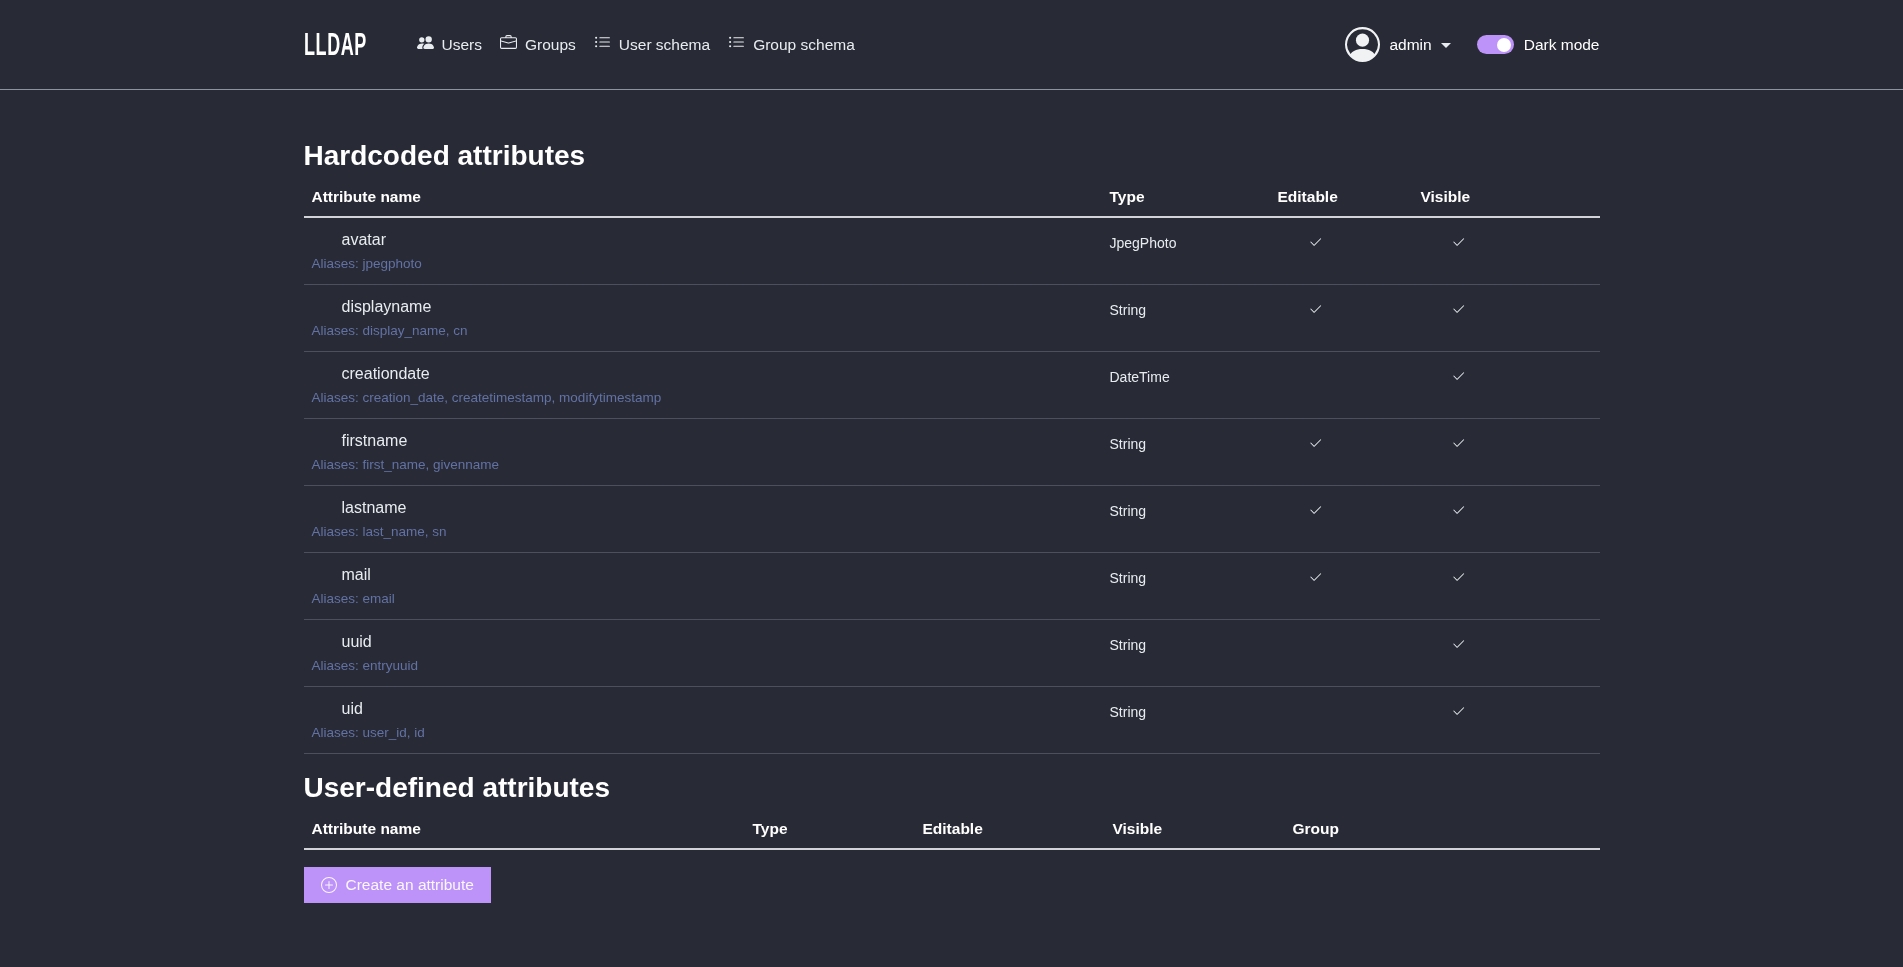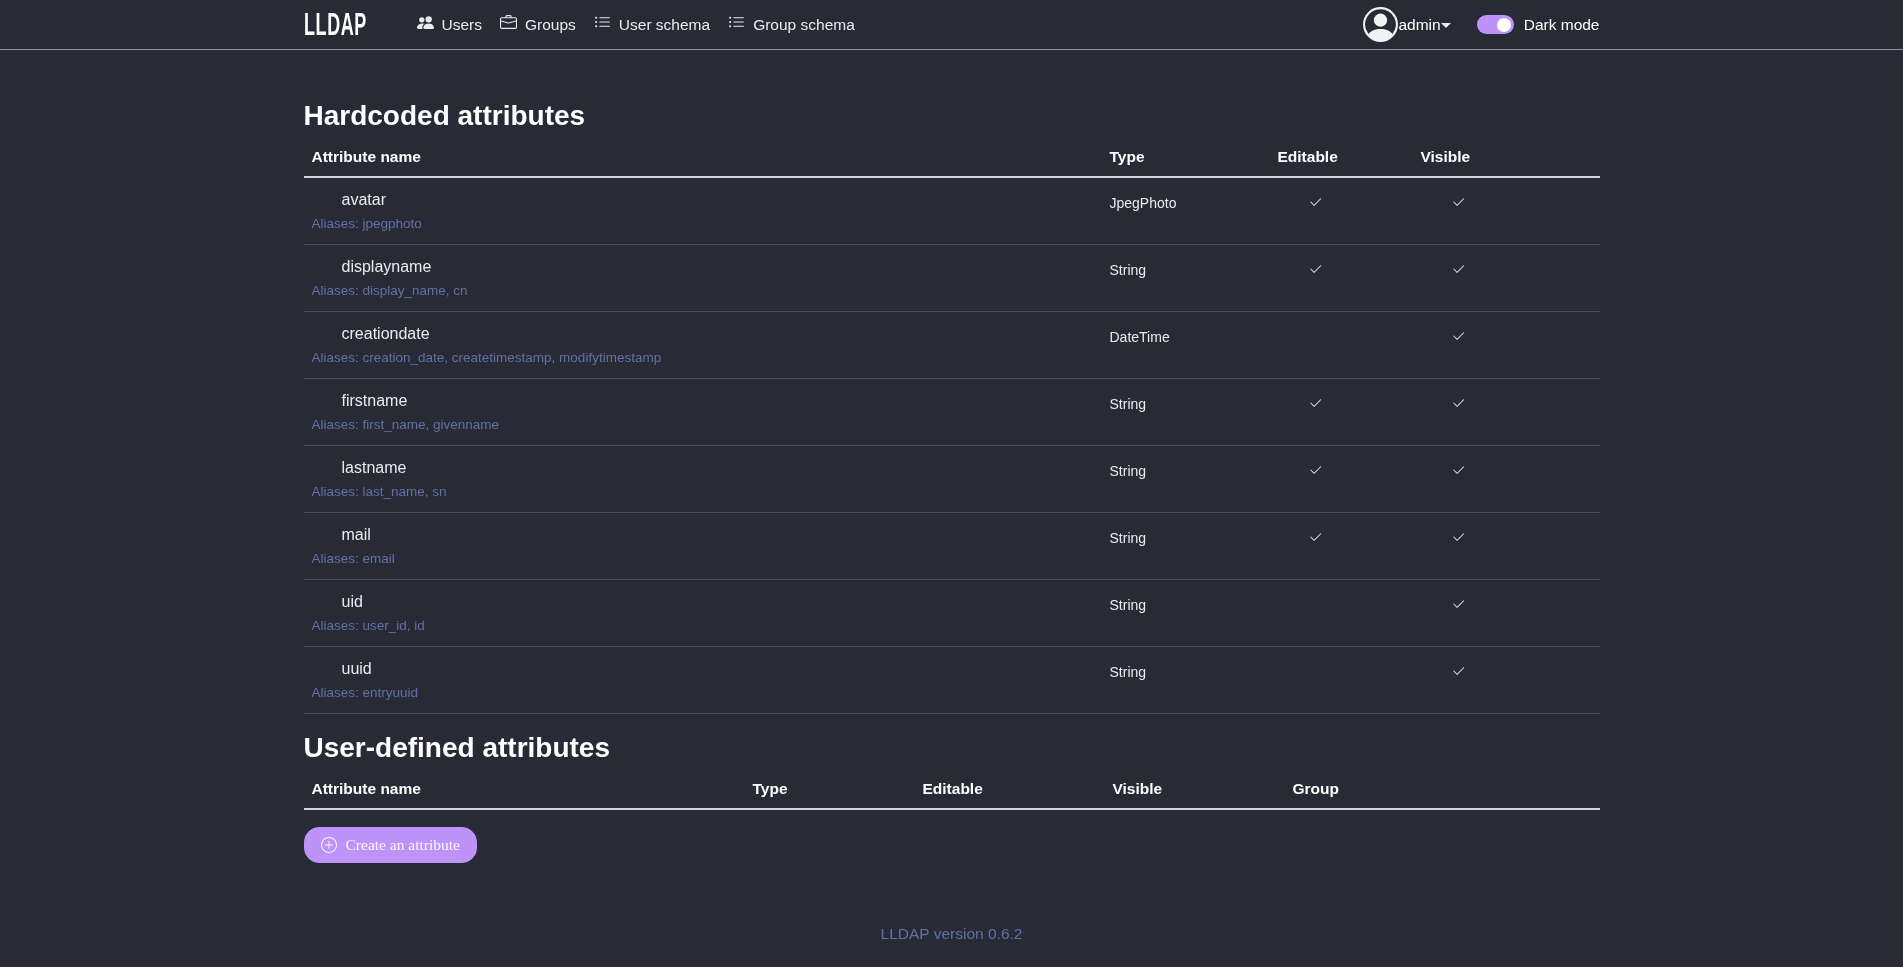--- a/index.html
+++ b/index.html
@@ -3,33 +3,33 @@
 <meta charset="utf-8">
 <style>
   * { margin:0; padding:0; box-sizing:border-box; }
   html,body { width:1903px; height:967px; overflow:hidden; }
   body {
     background:#282a36;
     font-family:"Liberation Sans","DejaVu Sans",sans-serif;
     color:#e9ecef;
   }
   
-  .navbar { height:50px; border-bottom:1px solid #8d92a0; display:flex; align-items:center; }
+  .navbar { height:90px; border-bottom:1px solid #8d92a0; display:flex; align-items:center; }
   .navbar-inner { width:1320px; margin:0 auto; padding:0 12px; display:flex; align-items:center; }
   .brand { width:66px; cursor:pointer; }
   .brand span {
     display:inline-block; font-weight:800; font-size:31px; color:#fff;
     transform:scale(.58,1.02); transform-origin:left center; letter-spacing:1px; white-space:nowrap;
   }
   .nav-links { display:flex; list-style:none; margin-left:38px; }
   .nav-link { display:flex; align-items:center; gap:8px; padding:8px 9px; color:#e9ecef; font-size:15.5px; cursor:pointer;justify-content:center; }
   .nav-link svg { width:17px; height:17px; fill:#e9ecef; }
   .nav-right { margin-left:auto; display:flex; align-items:center; }
   .avatar svg { width:35px; height:35px; fill:#f1f2f4; display:block; }
-  .user-menu { display:flex; align-items:center; cursor:pointer; }
+  .user-menu { display:flex; align-items:center; gap:9px; cursor:pointer; }
   .user-name { font-size:15.5px; color:#fff; }
   .caret { width:0; height:0; border-left:5px solid transparent; border-right:5px solid transparent; border-top:5px solid #e9ecef; margin-top:2px; }
   .switch { margin-left:26px; width:37px; height:19px; border-radius:10px; background:#bd93f9; position:relative; cursor:pointer; }
   .switch .knob { position:absolute; top:2.5px; right:3px; width:14px; height:14px; border-radius:50%; background:#fff; }
   .dark-label { margin-left:10px; font-size:15.5px; color:#fff; }
 
   
   .container { width:1320px; margin:0 auto; padding:0 12px; }
   h2.section-title { font-size:28px; font-weight:700; color:#fff; margin-bottom:8px; }
   #hardcoded-title { padding-top:50px; }
@@ -39,22 +39,22 @@
   thead th { text-align:left; font-size:15.5px; font-weight:700; color:#fff; padding:8px 8px 10px 8px; border-bottom:2px solid #d2d3d8; }
   tbody td { border-bottom:1px solid #4d4f5c; padding:10px 8px; vertical-align:top; }
   .attr-name { font-size:16px; color:#e9ecef; line-height:24px;margin-left:30px; }
   .attr-aliases { font-size:13.5px; color:#6272a4; line-height:21px; margin-top:1px; }
   .type-cell { padding-top:17px; font-size:14px; color:#e9ecef; }
   .check-cell { padding-top:17px; padding-left:38px; }
   .check-cell svg { width:15px; height:15px; fill:#e9ecef; }
 
   .create-btn {
     margin-top:17px; display:inline-flex; align-items:center; gap:9px;
-    background:#bd93f9; border:1px solid #bd93f9; border-radius:15px;
-    color:rgba(255,255,255,.92); font-size:15.5px; font-family:Liberation Serif, serif;
+    background:#bd93f9; border:1px solid #bd93f9; border-radius:0;
+    color:rgba(255,255,255,.92); font-size:15.5px; font-family:Liberation Sans, sans-serif;
     padding:8px 16px; cursor:pointer;
   }
   .create-btn svg { width:16px; height:16px; fill:rgba(255,255,255,.92); }
 
   
   .footer { margin-top:62px; text-align:center; }
   .footer-version { color:#6272a4; font-size:15.5px; }
 </style>
 </head>
 <body>
@@ -258,40 +258,40 @@
       <span>
         <svg viewBox="0 0 16 16">
                 <path d="M13.854 3.646a.5.5 0 0 1 0 .708l-7 7a.5.5 0 0 1-.708 0l-3.5-3.5a.5.5 0 1 1 .708-.708L6.5 10.293l6.646-6.647a.5.5 0 0 1 .708 0z"></path>
               </svg>
       </span>
     </td>
   </tr>
 
   <tr>
     <td>
+      <div class="attr-name">uuid</div>
+      <div class="attr-aliases">Aliases: entryuuid</div>
+    </td>
+    <td class="type-cell">String</td>
+    <td class="check-cell">
+      
+    </td>
+    <td class="check-cell">
+      <span>
+        <svg viewBox="0 0 16 16">
+                <path d="M13.854 3.646a.5.5 0 0 1 0 .708l-7 7a.5.5 0 0 1-.708 0l-3.5-3.5a.5.5 0 1 1 .708-.708L6.5 10.293l6.646-6.647a.5.5 0 0 1 .708 0z"></path>
+              </svg>
+      </span>
+    </td>
+  </tr>
+
+  <tr>
+    <td>
       <div class="attr-name">uid</div>
       <div class="attr-aliases">Aliases: user_id, id</div>
-    </td>
-    <td class="type-cell">String</td>
-    <td class="check-cell">
-      
-    </td>
-    <td class="check-cell">
-      <span>
-        <svg viewBox="0 0 16 16">
-                <path d="M13.854 3.646a.5.5 0 0 1 0 .708l-7 7a.5.5 0 0 1-.708 0l-3.5-3.5a.5.5 0 1 1 .708-.708L6.5 10.293l6.646-6.647a.5.5 0 0 1 .708 0z"></path>
-              </svg>
-      </span>
-    </td>
-  </tr>
-
-  <tr>
-    <td>
-      <div class="attr-name">uuid</div>
-      <div class="attr-aliases">Aliases: entryuuid</div>
     </td>
     <td class="type-cell">String</td>
     <td class="check-cell">
       
     </td>
     <td class="check-cell">
       <span>
         <svg viewBox="0 0 16 16">
                 <path d="M13.854 3.646a.5.5 0 0 1 0 .708l-7 7a.5.5 0 0 1-.708 0l-3.5-3.5a.5.5 0 1 1 .708-.708L6.5 10.293l6.646-6.647a.5.5 0 0 1 .708 0z"></path>
               </svg>

